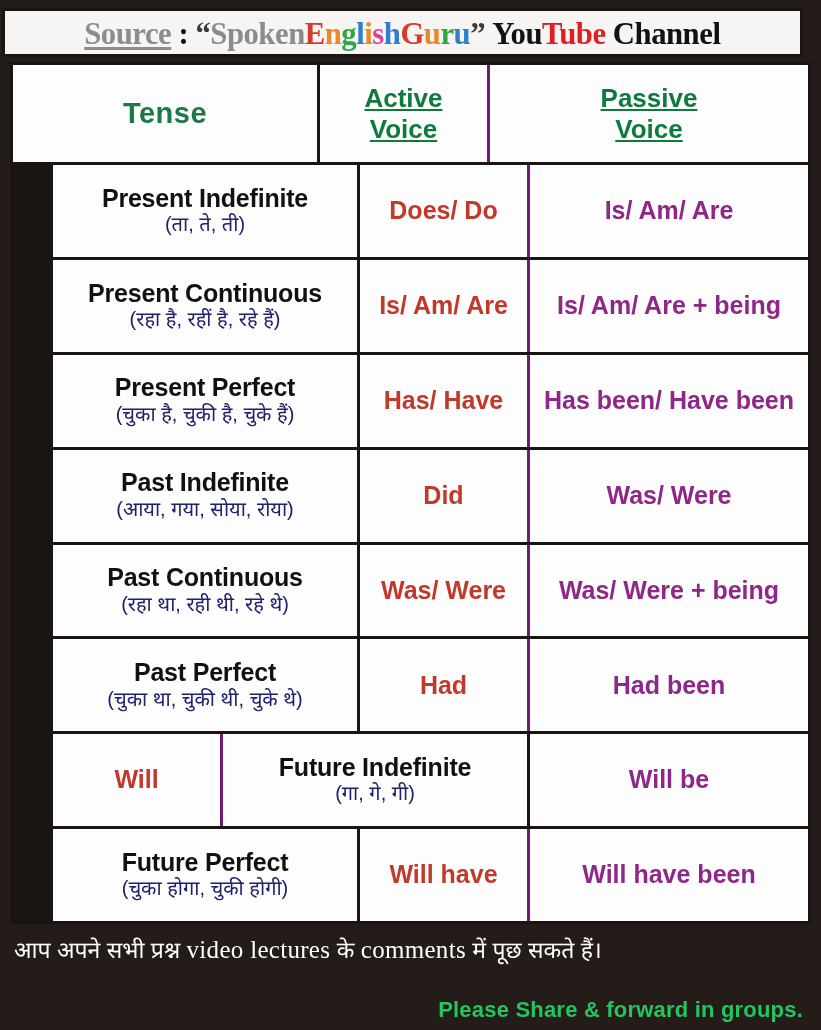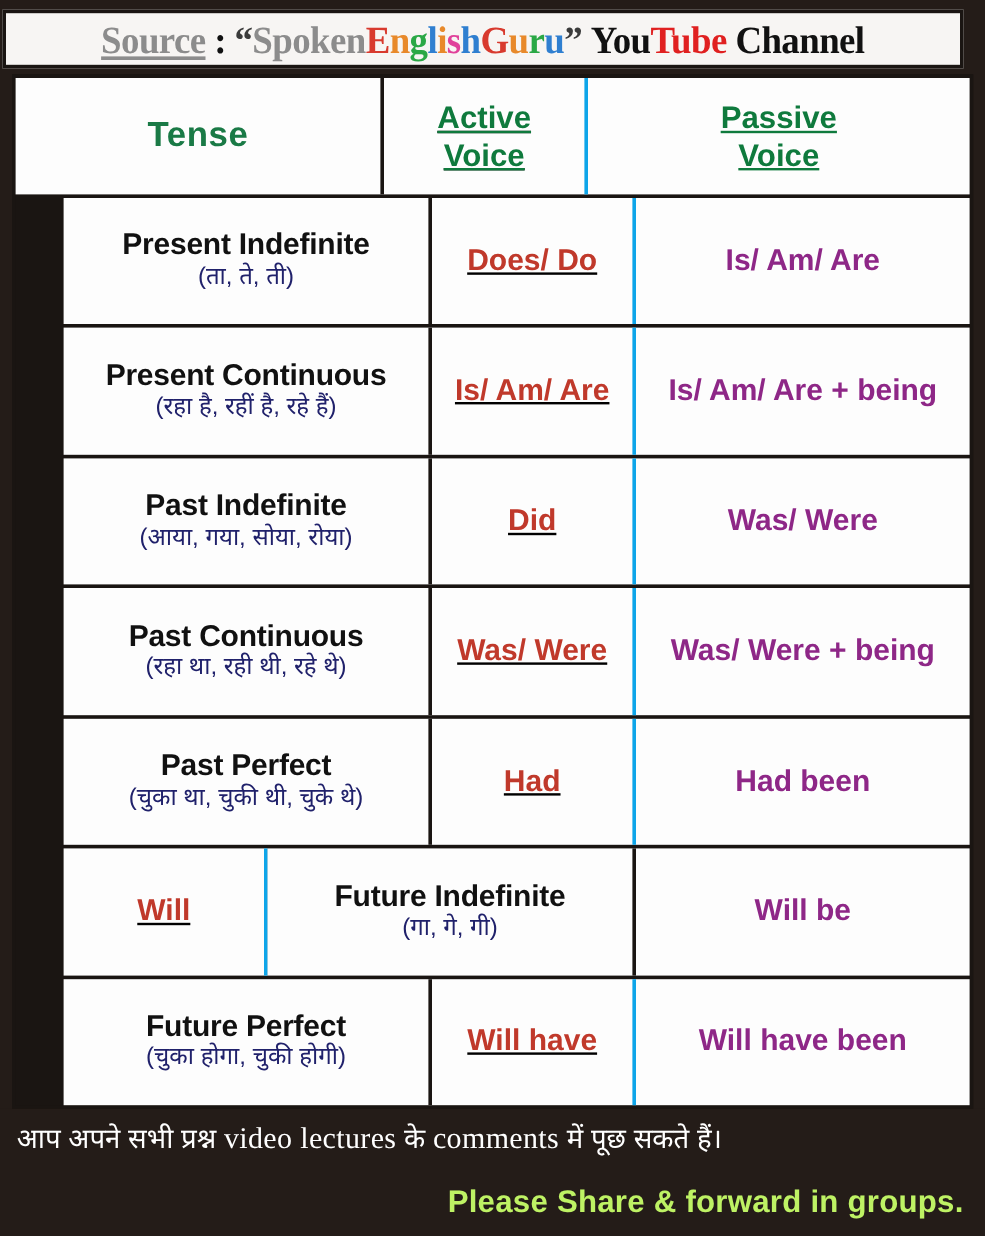--- a/index.html
+++ b/index.html
@@ -77,21 +77,21 @@
     display: flex;
     flex-direction: column;
     align-items: center;
     justify-content: center;
     text-align: center;
     box-sizing: border-box;
     padding: 2px 4px;
     overflow: hidden;
   }
   .c-tense  { width: 307px; border-right: 3px solid #1a1512; }
-  .c-active { width: 170px; border-right: 3px solid #0ea5e9; text-decoration: underline; }
+  .c-active { width: 170px; border-right: 3px solid #701a75; }
   .c-passive{ flex: 1 1 auto; }
 
   
   .hdr-row { flex: 0 0 97px; }
   .hdr-tense {
     color: #1a7a46;
     font-size: 29px;
     font-weight: bold;
     letter-spacing: 0.5px;
   }
@@ -158,25 +158,25 @@
     line-height: 1.25;
     text-align: left;
     white-space: nowrap;
   }
   .footer-line1 .eng {
     font-family: "Liberation Serif", serif;
     font-size: 25px;
     letter-spacing: 0.3px;
   }
   .footer-line2 {
-    color: #bef264;
-    font-size: 26px;
+    color: #22c55e;
+    font-size: 22px;
     font-weight: bold;
     text-align: right;
-    margin-top: 21px;
+    margin-top: 32px;
     letter-spacing: 0.2px;
     white-space: nowrap;
   }
 </style>
 </head>
 <body>
 
 <div id="page">
 
   <div class="title-bar">
@@ -225,20 +225,32 @@
           </div>
           <div class="cell c-active">
             <div class="active-txt">Is/ Am/ Are</div>
           </div>
           <div class="cell c-passive">
             <div class="passive-txt">Is/ Am/ Are + being</div>
           </div>
         </div>
         <div class="row">
           <div class="cell c-tense">
+            <div class="tense-en">Present Perfect</div>
+            <div class="tense-hi">(चुका है, चुकी है, चुके हैं)</div>
+          </div>
+          <div class="cell c-active">
+            <div class="active-txt">Has/ Have</div>
+          </div>
+          <div class="cell c-passive">
+            <div class="passive-txt">Has been/ Have been</div>
+          </div>
+        </div>
+        <div class="row">
+          <div class="cell c-tense">
             <div class="tense-en">Past Indefinite</div>
             <div class="tense-hi">(आया, गया, सोया, रोया)</div>
           </div>
           <div class="cell c-active">
             <div class="active-txt">Did</div>
           </div>
           <div class="cell c-passive">
             <div class="passive-txt">Was/ Were</div>
           </div>
         </div>

